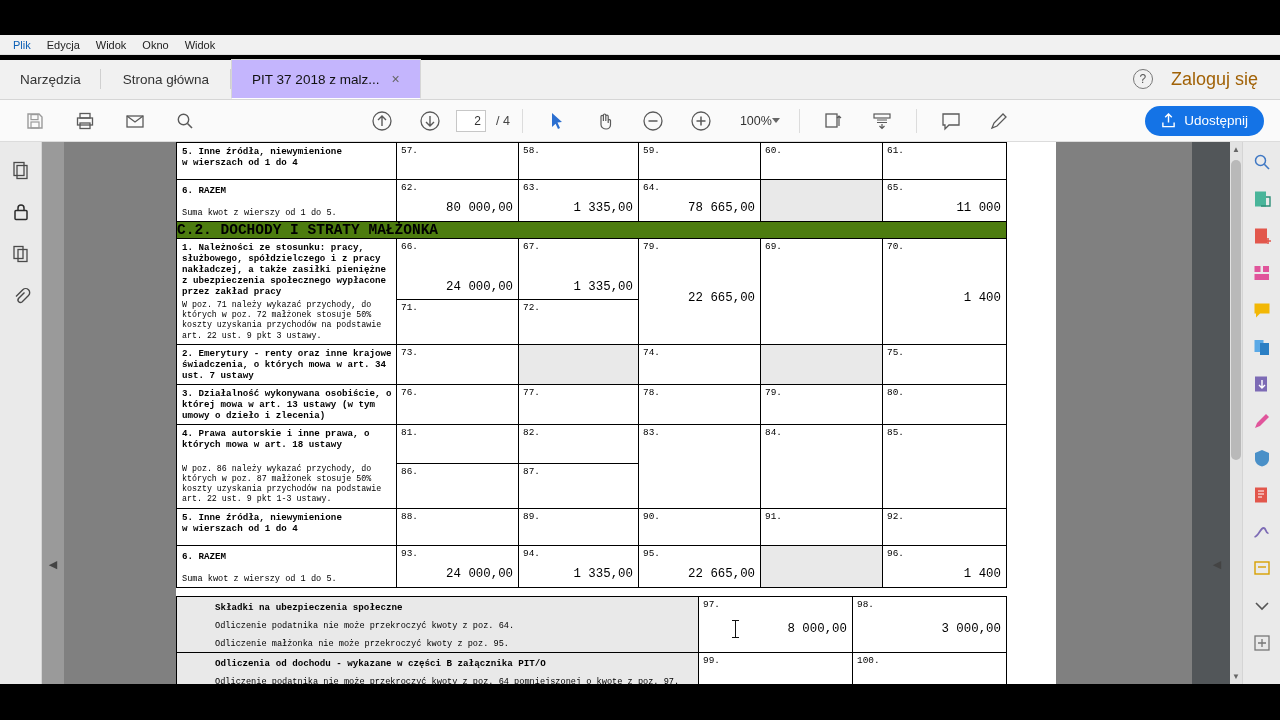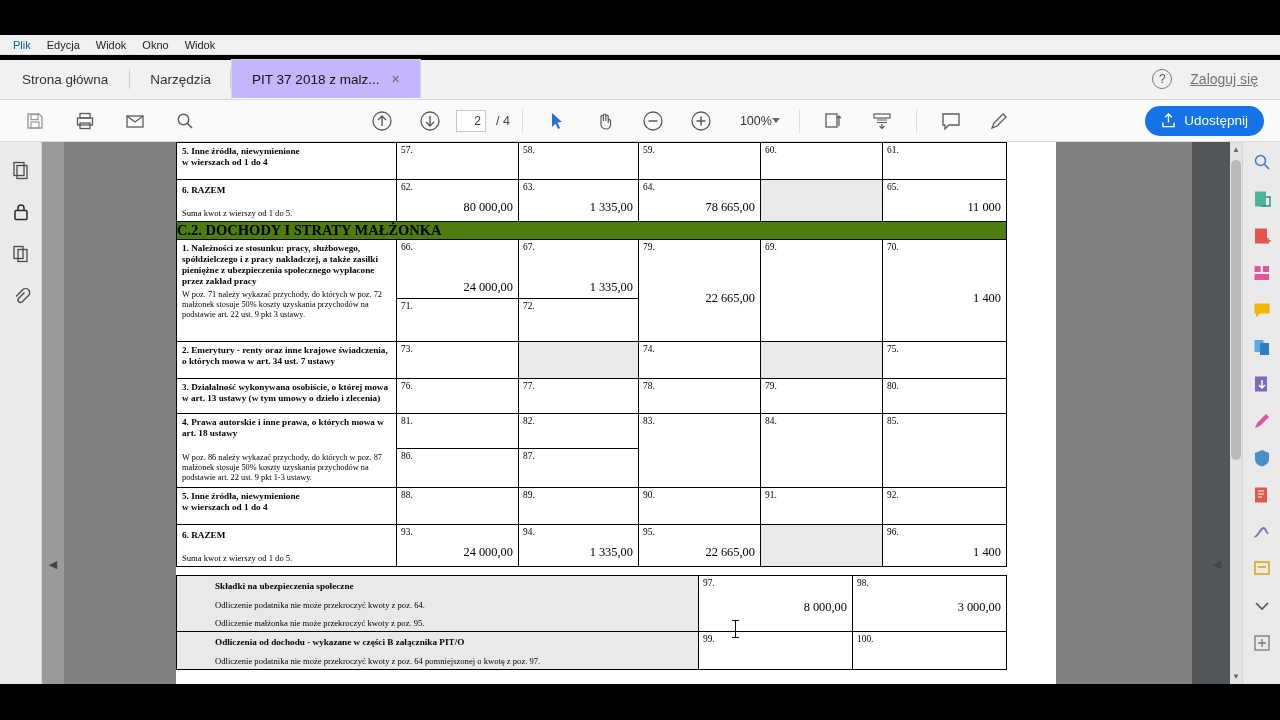--- a/index.html
+++ b/index.html
@@ -51,21 +51,21 @@
   .tab .label { overflow:hidden; text-overflow:ellipsis; white-space:nowrap; }
   .tab .closex { margin-left:12px; font-size:14px; color:#666; line-height:10px; }
   .tabbar-right {
     margin-left:auto; display:flex; align-items:center; gap:18px; padding-right:22px; height:40px;
   }
   .help-circle {
     width:20px; height:20px; border-radius:50%; border:1.4px solid #777;
     display:flex; align-items:center; justify-content:center;
     font-size:12px; color:#555;
   }
-  .signin { font-size:14px; color:#737373;text-decoration:underline; }
+  .signin { font-size:18px; color:#a16207; }
 
   
   .toolbar {
     position:absolute; top:100px; left:0; width:1280px; height:42px;
     background:#fafafa; border-bottom:1px solid #dcdcdc;
     display:flex; align-items:center;
   }
   .tb-icon {
     width:30px; height:30px; margin:0 7px;
     display:flex; align-items:center; justify-content:center;
@@ -129,21 +129,21 @@
     position:absolute; right:0; top:0; width:38px; height:542px;
     background:#eaeaea; border-left:1px solid #d5d5d5;
     display:flex; flex-direction:column; align-items:center; padding-top:6px; gap:9px;
   }
   .rr-icon {
     width:28px; height:28px; border-radius:4px;
     display:flex; align-items:center; justify-content:center;
   }
 
   
-  .form { font-family:Liberation Serif, serif; color:#000;border-radius:18px; }
+  .form { font-family:Liberation Mono, monospace; color:#000;border-radius:18px; }
   table.f { border-collapse:collapse; width:830px; margin-left:0px; table-layout:fixed; }
   table.f td { border:1px solid #000; vertical-align:top; padding:0; }
   .lbl { font-size:9.2px; line-height:11px; padding:3px 4px 3px 5px; font-weight:bold; }
   .lbl .sub { font-weight:normal; font-size:8.6px; line-height:10px;margin-top:8px; }
   .lbl .note { font-weight:normal; font-size:8.3px; line-height:10.2px; padding-top:3px; }
   .cell { position:relative; height:100%; }
   .num { font-size:9.4px; padding:2px 0 0 4px; }
   .val { position:absolute; right:5px; bottom:3px; font-size:12.4px; }
   .shade { background:#e9e9e9; }
   .band {
@@ -169,26 +169,26 @@
 
   <div class="menubar">
     <div class="mi first">Plik</div>
     <div class="mi">Edycja</div>
     <div class="mi">Widok</div>
     <div class="mi">Okno</div>
     <div class="mi">Widok</div>
   </div>
 
   <div class="tabbar">
+    <div class="tab">
+      <span class="label">Narzędzia</span>
+      <span class="sep"></span>
+    </div>
     <div class="tab home">
       <span class="label">Strona główna</span>
-      <span class="sep"></span>
-    </div>
-    <div class="tab">
-      <span class="label">Narzędzia</span>
       <span class="sep"></span>
     </div>
     <div class="tab doc active">
       <span class="label">PIT 37 2018 z malz...</span>
       <span class="closex">×</span>
     </div>
     <div class="tabbar-right">
       <div class="help-circle">?</div>
       <div class="signin">Zaloguj się</div>
     </div>

